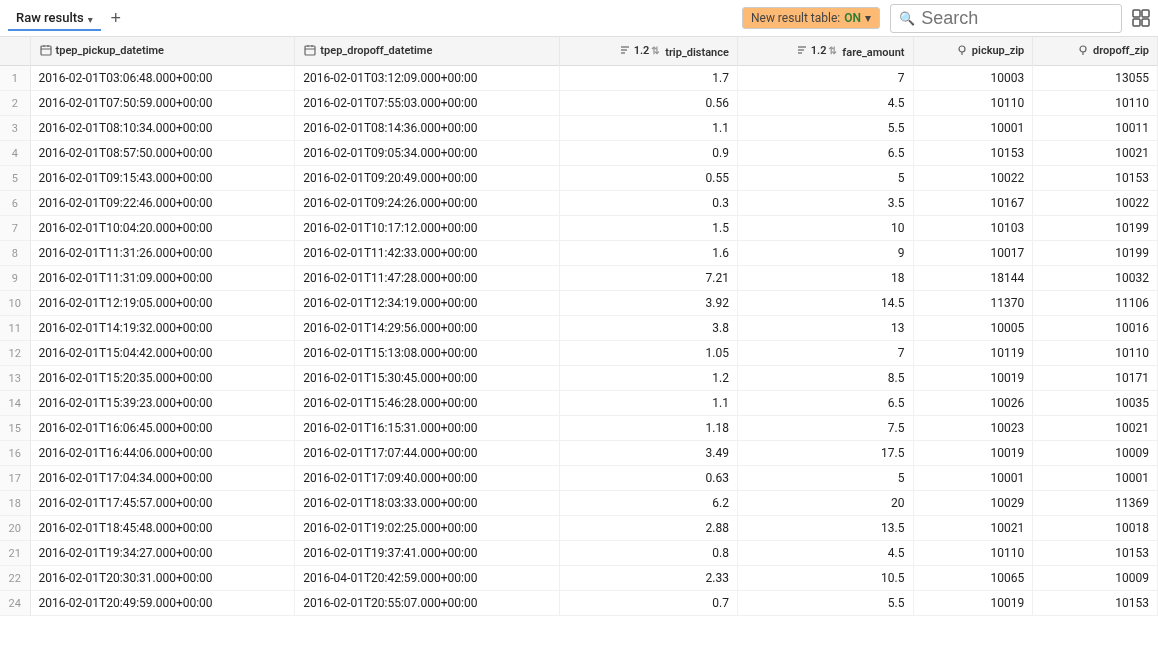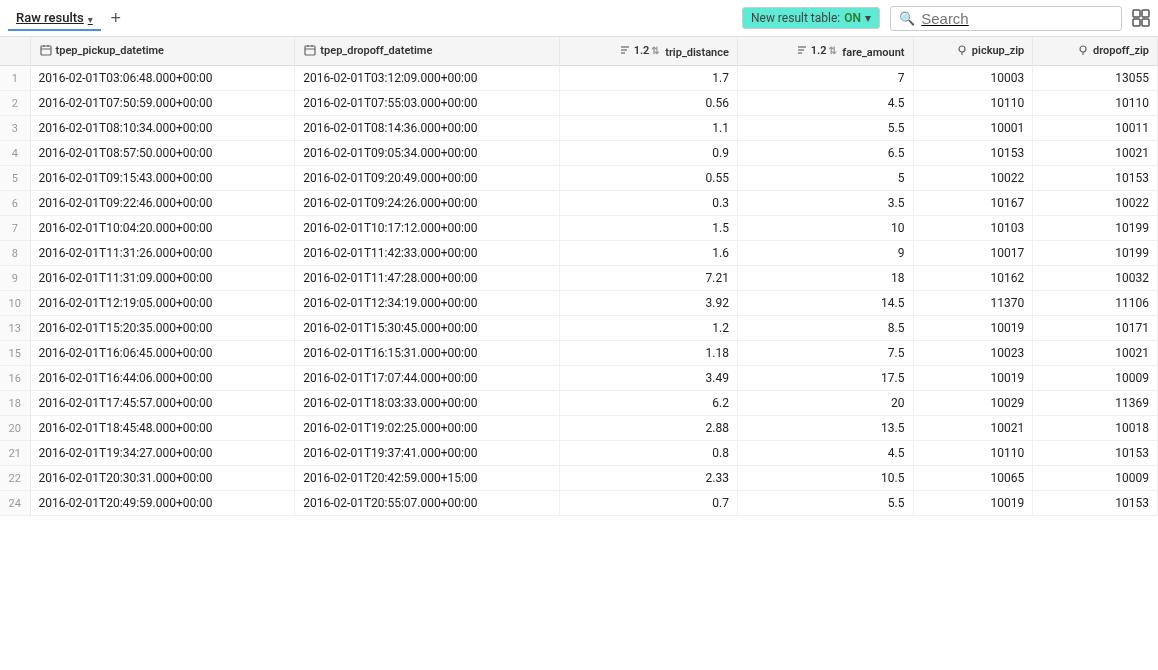--- a/index.html
+++ b/index.html
@@ -29,21 +29,20 @@
     .raw-results-tab {
       display: flex;
       align-items: flex-end;
       gap: 4px;
       padding: 4px 8px;
       border-bottom: 2px solid #4a90e2;
       font-size: 13px;
       font-weight: 500;
       color: #222;
       cursor: pointer;
-      text-decoration: underline;
     }
     .chevron-down {
       font-size: 10px;
       color: #555;
     }
     .add-btn {
       display: flex;
       align-items: center;
       justify-content: center;
       width: 22px;
@@ -63,43 +62,42 @@
     .new-result-table {
       display: flex;
       align-items: center;
       gap: 4px;
       font-size: 12px;
       color: #444;
       cursor: pointer;
       border: 1px solid #ccc;
       border-radius: 3px;
       padding: 3px 8px;
-      background: #5eead4;
+      background: #fdba74;
     }
     .new-result-table .on-badge {
       color: #2e7d32;
       font-weight: 600;
     }
     .search-box {
       display: flex;
       align-items: center;
       border: 1px solid #ccc;
       border-radius: 3px;
       padding: 3px 8px;
       gap: 6px;
       width: 232px;
       background: #fff;
     }
     .search-box input {
       border: none;
       outline: none;
-      font-size: 15px;
+      font-size: 18px;
       width: 100%;
       background: transparent;
-      text-decoration: underline;
     }
     .search-icon-svg {
       color: #888;
       font-size: 13px;
     }
     .layout-icon {
       width: 18px;
       height: 18px;
       cursor: pointer;
       display: flex;
@@ -384,60 +382,96 @@
           <td class="numeric">9</td>
           <td class="numeric">10017</td>
           <td class="numeric">10199</td>
         </tr>
         <tr>
           <td class="row-num">9</td>
           <td>2016-02-01T11:31:09.000+00:00</td>
           <td>2016-02-01T11:47:28.000+00:00</td>
           <td class="numeric">7.21</td>
           <td class="numeric">18</td>
-          <td class="numeric">10162</td>
+          <td class="numeric">18144</td>
           <td class="numeric">10032</td>
         </tr>
         <tr>
           <td class="row-num">10</td>
           <td>2016-02-01T12:19:05.000+00:00</td>
           <td>2016-02-01T12:34:19.000+00:00</td>
           <td class="numeric">3.92</td>
           <td class="numeric">14.5</td>
           <td class="numeric">11370</td>
           <td class="numeric">11106</td>
         </tr>
         <tr>
+          <td class="row-num">11</td>
+          <td>2016-02-01T14:19:32.000+00:00</td>
+          <td>2016-02-01T14:29:56.000+00:00</td>
+          <td class="numeric">3.8</td>
+          <td class="numeric">13</td>
+          <td class="numeric">10005</td>
+          <td class="numeric">10016</td>
+        </tr>
+        <tr>
+          <td class="row-num">12</td>
+          <td>2016-02-01T15:04:42.000+00:00</td>
+          <td>2016-02-01T15:13:08.000+00:00</td>
+          <td class="numeric">1.05</td>
+          <td class="numeric">7</td>
+          <td class="numeric">10119</td>
+          <td class="numeric">10110</td>
+        </tr>
+        <tr>
           <td class="row-num">13</td>
           <td>2016-02-01T15:20:35.000+00:00</td>
           <td>2016-02-01T15:30:45.000+00:00</td>
           <td class="numeric">1.2</td>
           <td class="numeric">8.5</td>
           <td class="numeric">10019</td>
           <td class="numeric">10171</td>
         </tr>
         <tr>
+          <td class="row-num">14</td>
+          <td>2016-02-01T15:39:23.000+00:00</td>
+          <td>2016-02-01T15:46:28.000+00:00</td>
+          <td class="numeric">1.1</td>
+          <td class="numeric">6.5</td>
+          <td class="numeric">10026</td>
+          <td class="numeric">10035</td>
+        </tr>
+        <tr>
           <td class="row-num">15</td>
           <td>2016-02-01T16:06:45.000+00:00</td>
           <td>2016-02-01T16:15:31.000+00:00</td>
           <td class="numeric">1.18</td>
           <td class="numeric">7.5</td>
           <td class="numeric">10023</td>
           <td class="numeric">10021</td>
         </tr>
         <tr>
           <td class="row-num">16</td>
           <td>2016-02-01T16:44:06.000+00:00</td>
           <td>2016-02-01T17:07:44.000+00:00</td>
           <td class="numeric">3.49</td>
           <td class="numeric">17.5</td>
           <td class="numeric">10019</td>
           <td class="numeric">10009</td>
         </tr>
         <tr>
+          <td class="row-num">17</td>
+          <td>2016-02-01T17:04:34.000+00:00</td>
+          <td>2016-02-01T17:09:40.000+00:00</td>
+          <td class="numeric">0.63</td>
+          <td class="numeric">5</td>
+          <td class="numeric">10001</td>
+          <td class="numeric">10001</td>
+        </tr>
+        <tr>
           <td class="row-num">18</td>
           <td>2016-02-01T17:45:57.000+00:00</td>
           <td>2016-02-01T18:03:33.000+00:00</td>
           <td class="numeric">6.2</td>
           <td class="numeric">20</td>
           <td class="numeric">10029</td>
           <td class="numeric">11369</td>
         </tr>
         <tr>
           <td class="row-num">20</td>
@@ -453,21 +487,21 @@
           <td>2016-02-01T19:34:27.000+00:00</td>
           <td>2016-02-01T19:37:41.000+00:00</td>
           <td class="numeric">0.8</td>
           <td class="numeric">4.5</td>
           <td class="numeric">10110</td>
           <td class="numeric">10153</td>
         </tr>
         <tr>
           <td class="row-num">22</td>
           <td>2016-02-01T20:30:31.000+00:00</td>
-          <td>2016-02-01T20:42:59.000+15:00</td>
+          <td>2016-04-01T20:42:59.000+00:00</td>
           <td class="numeric">2.33</td>
           <td class="numeric">10.5</td>
           <td class="numeric">10065</td>
           <td class="numeric">10009</td>
         </tr>
         <tr>
           <td class="row-num">24</td>
           <td>2016-02-01T20:49:59.000+00:00</td>
           <td>2016-02-01T20:55:07.000+00:00</td>
           <td class="numeric">0.7</td>

